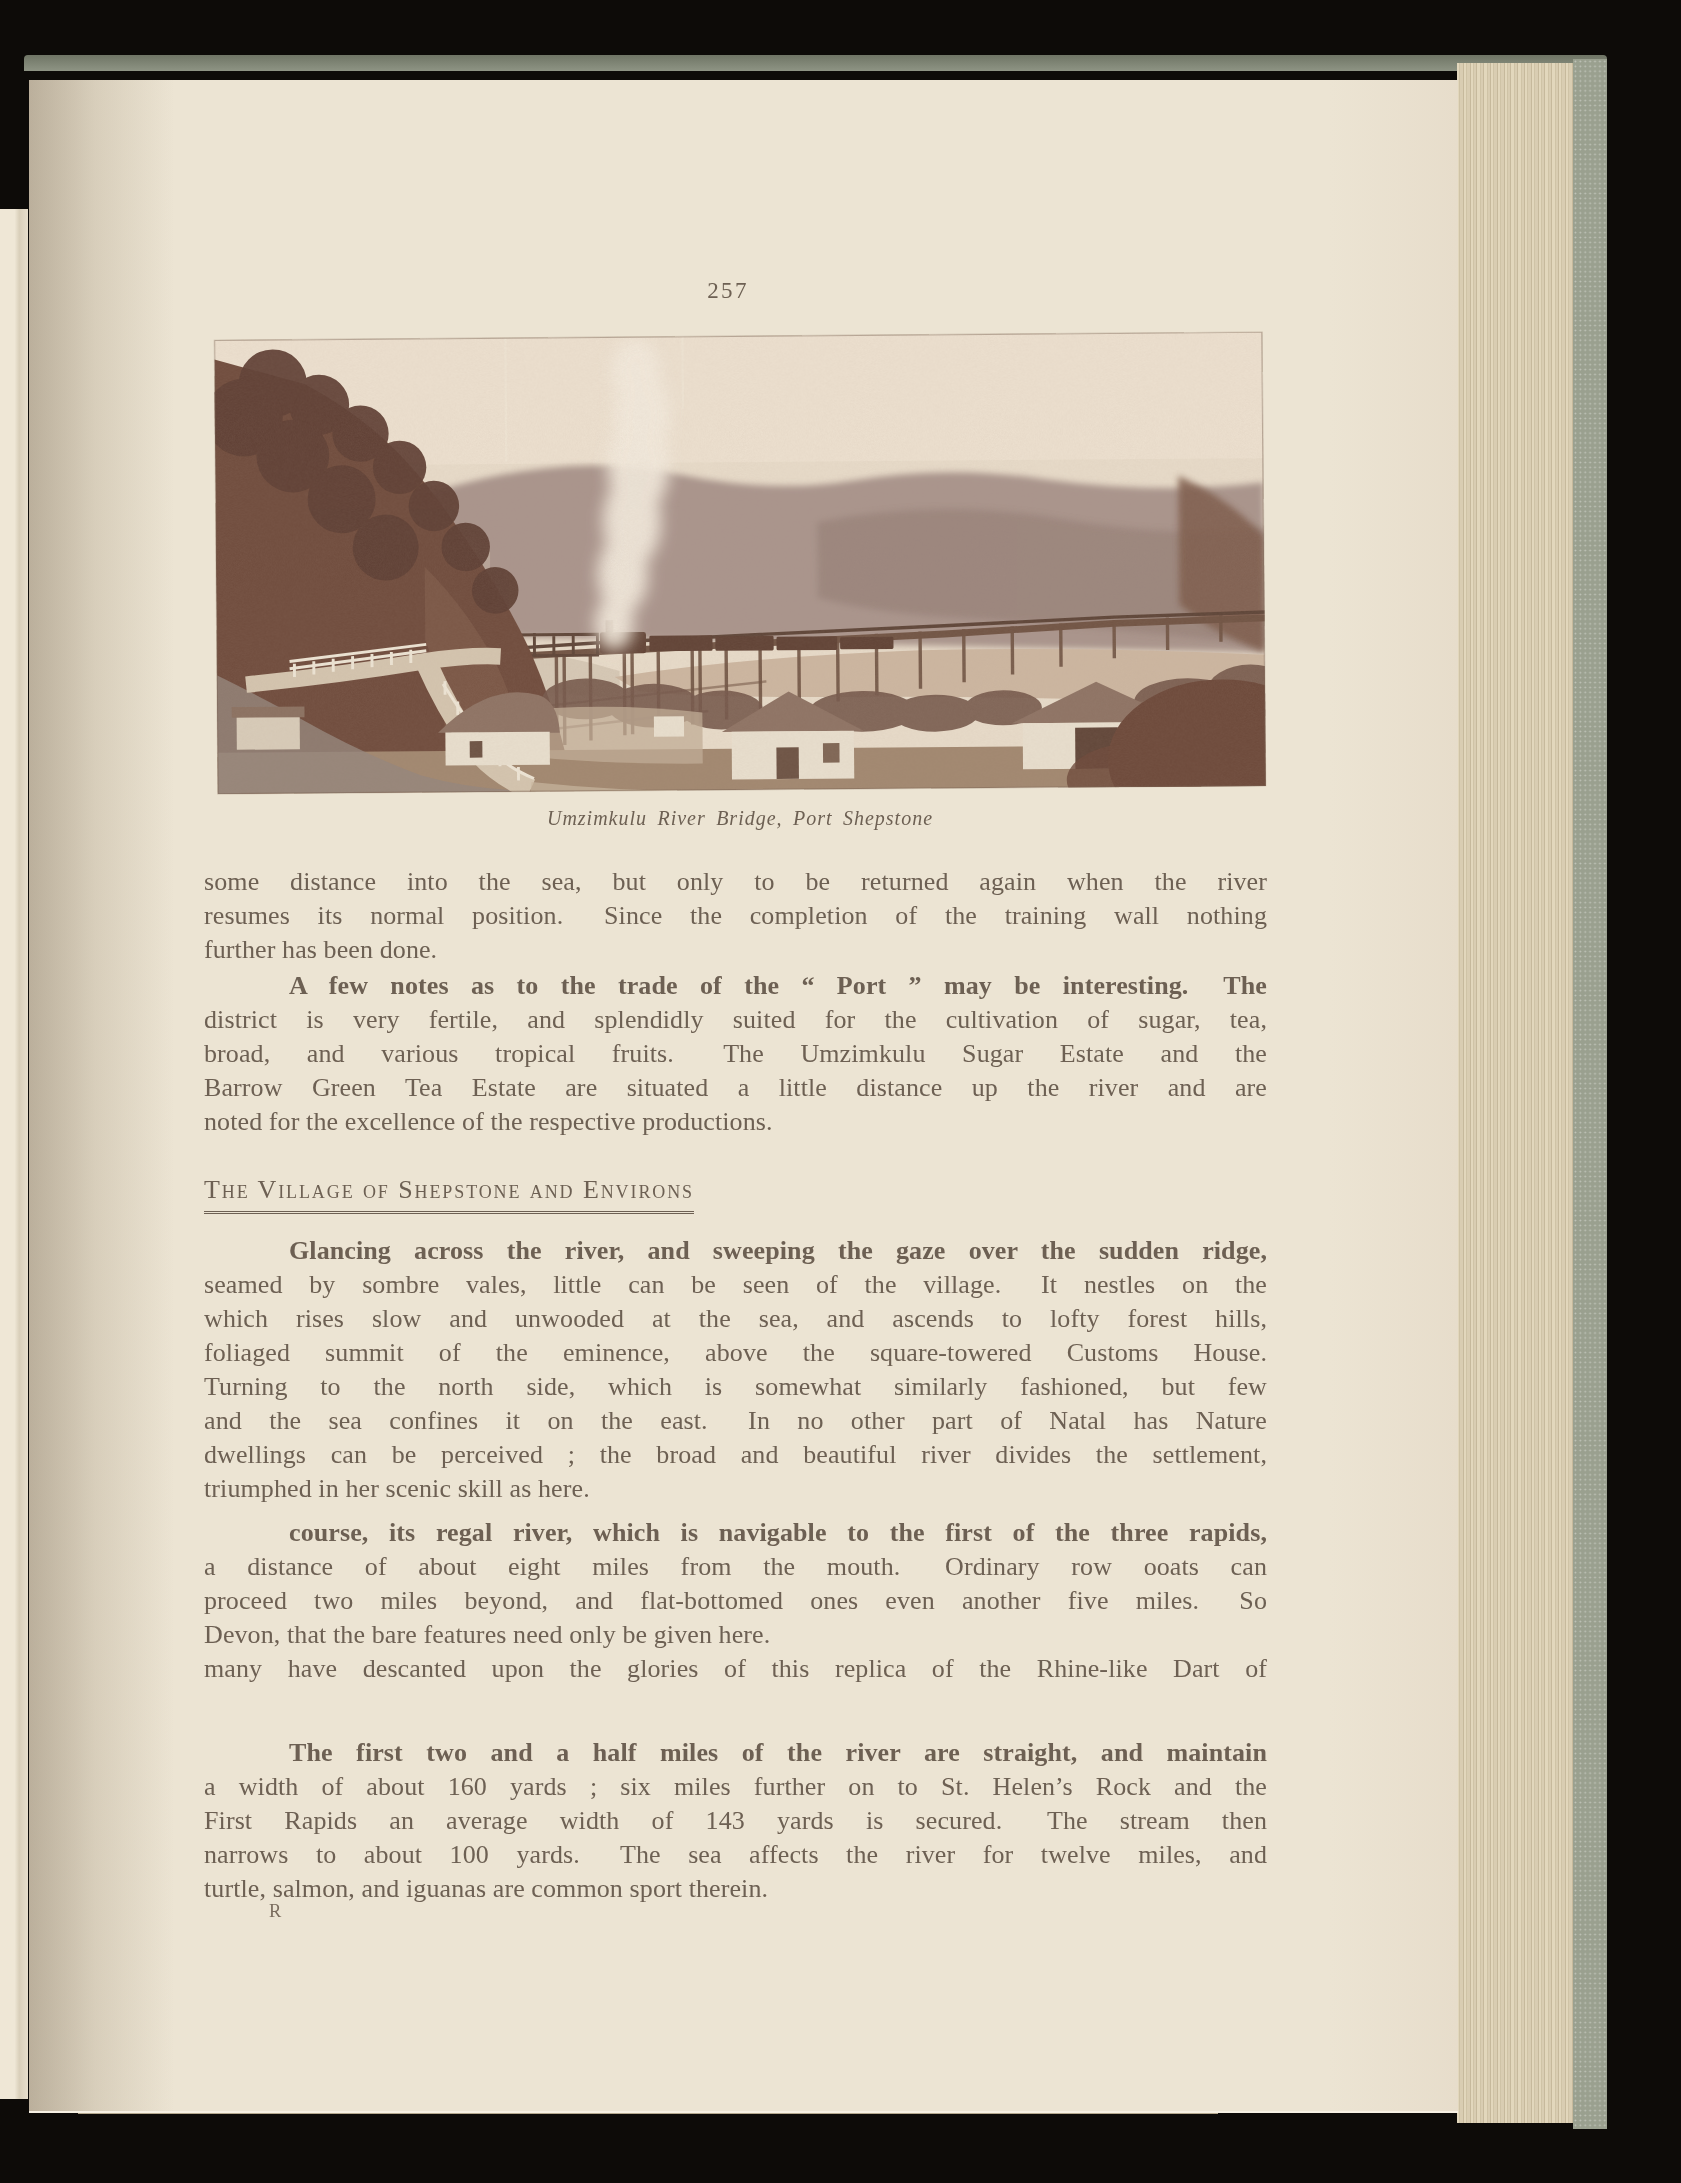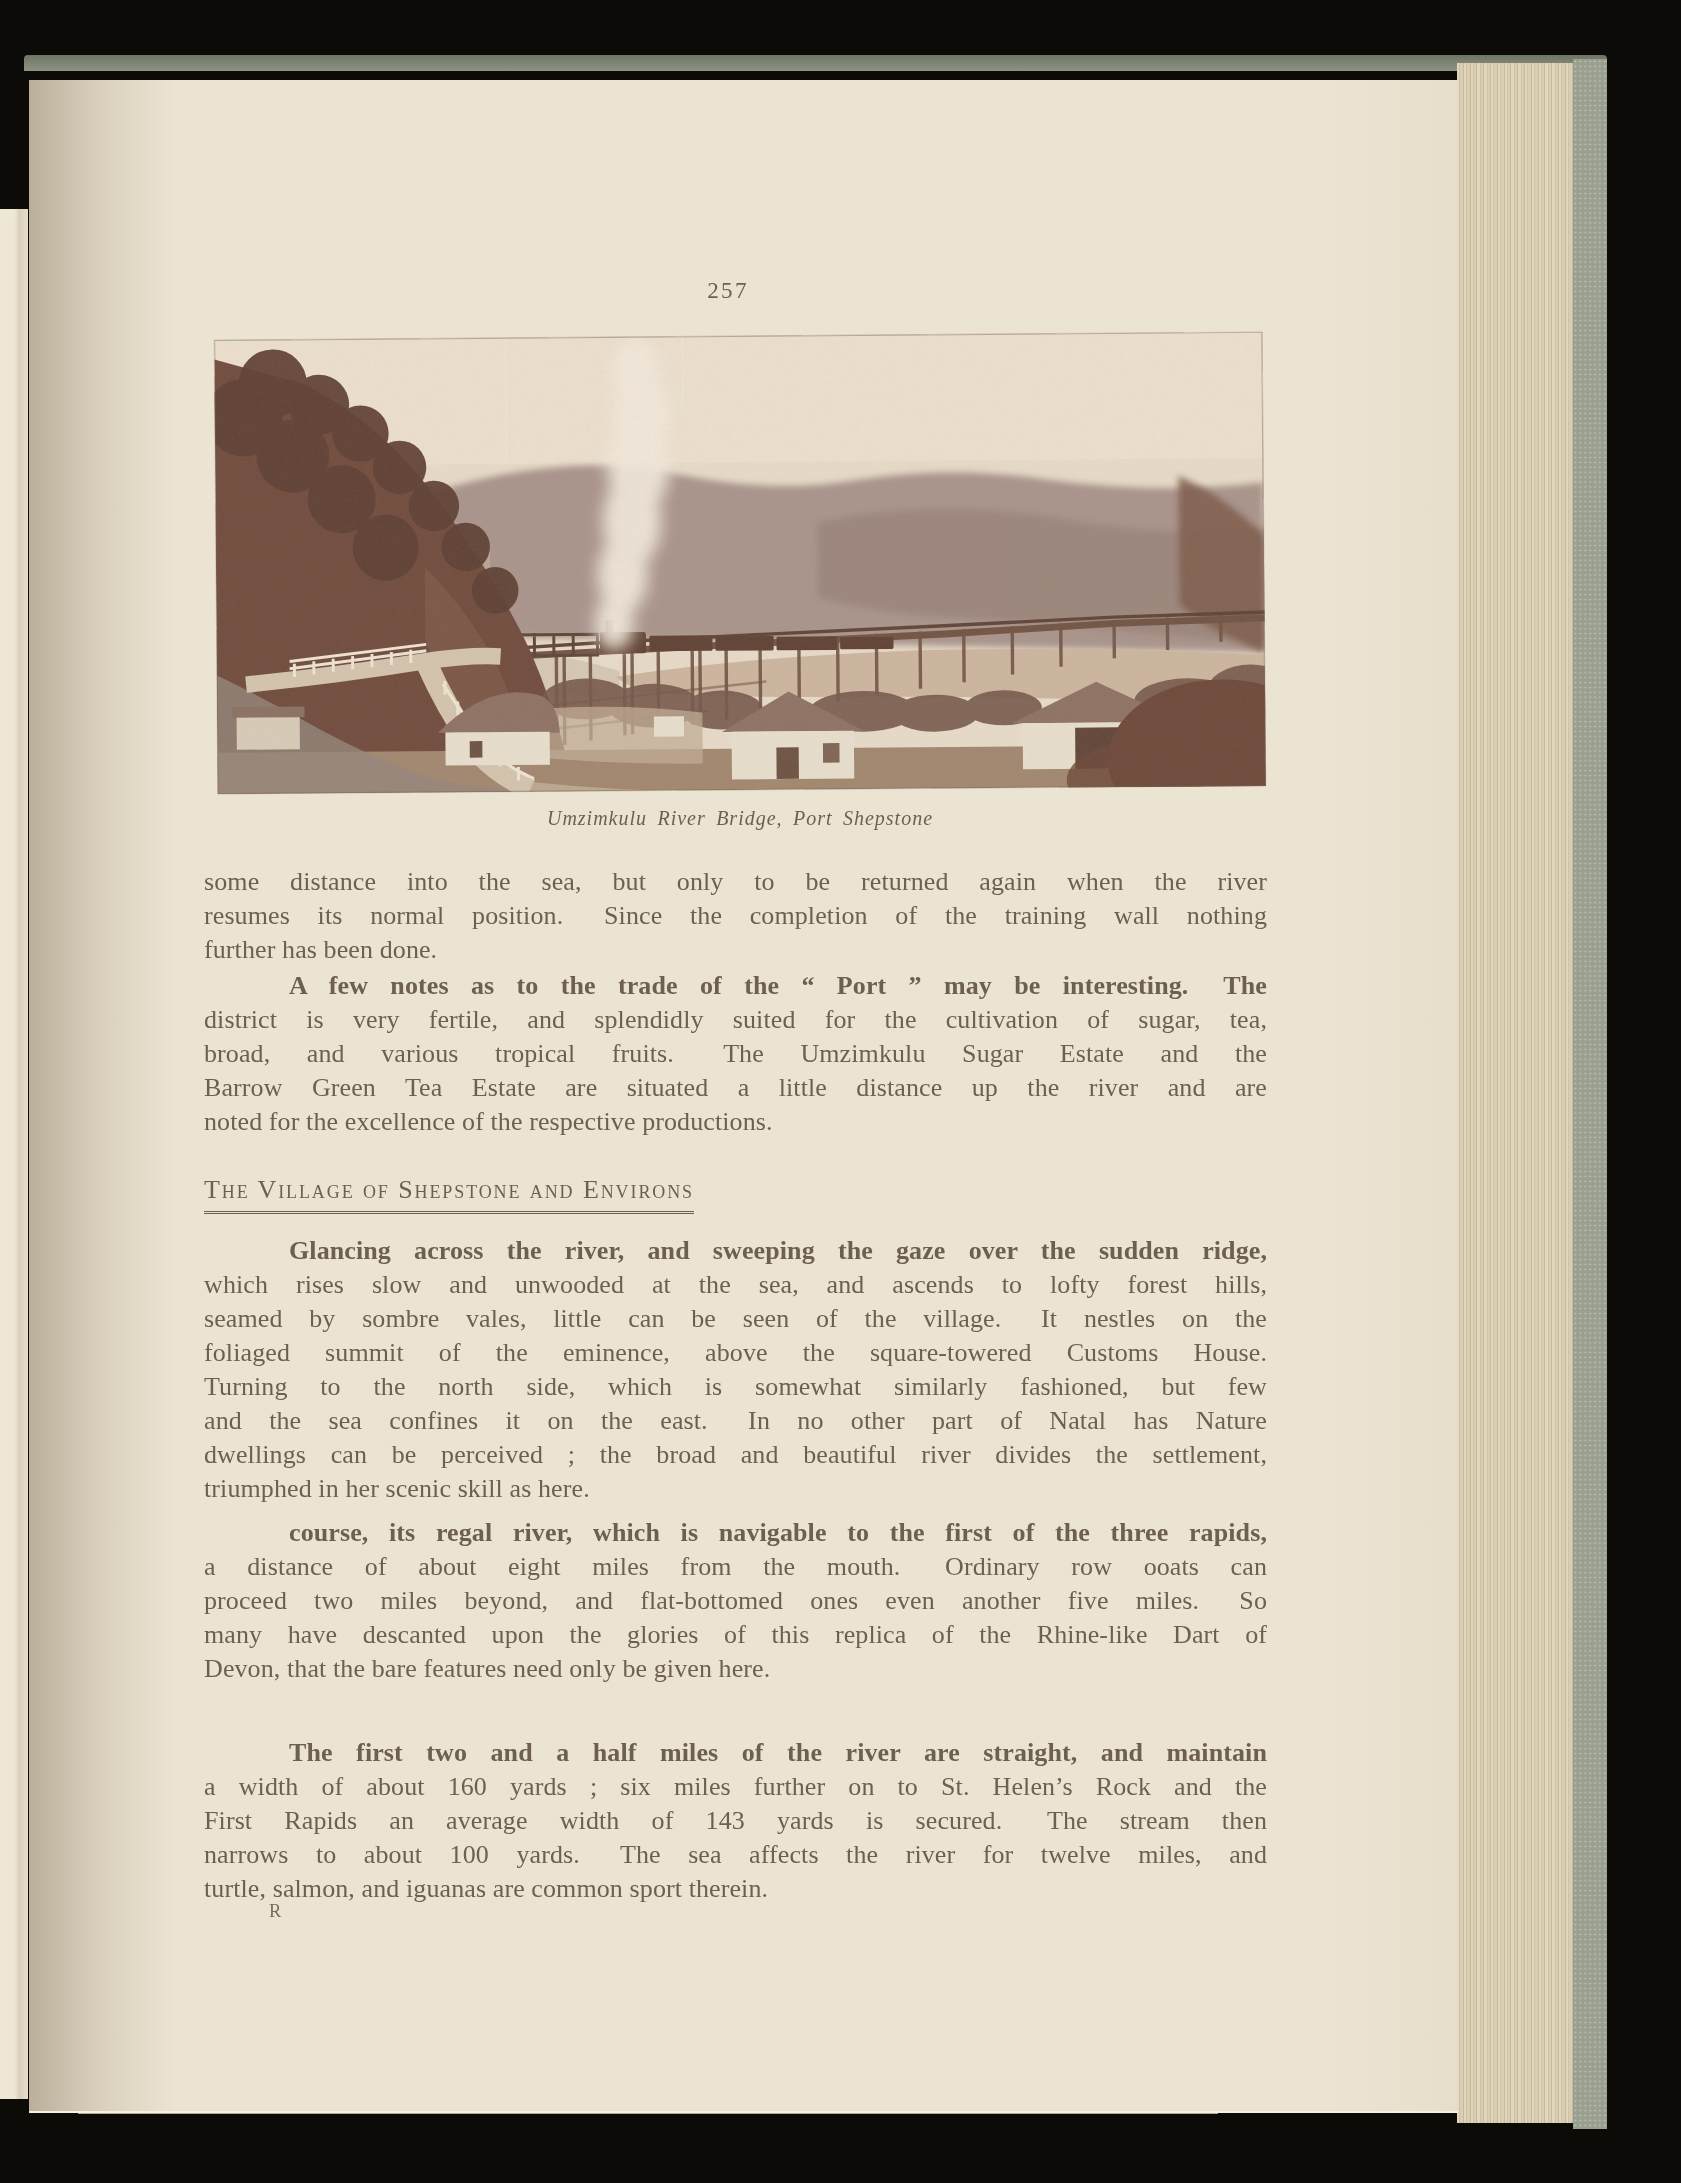--- a/index.html
+++ b/index.html
@@ -179,34 +179,34 @@
         <div class="line">district is very fertile, and splendidly suited for the cultivation of sugar, tea,</div>
         <div class="line">broad, and various tropical fruits.  The Umzimkulu Sugar Estate and the</div>
         <div class="line">Barrow Green Tea Estate are situated a little distance up the river and are</div>
         <div class="line last">noted for the excellence of the respective productions.</div>
       </div>
 
     <h2 id="section-heading" class="ink" style="margin:0;font-weight:normal">The Village of Shepstone and Environs</h2>
 
     <div id="p3" class="para ink indent">
         <div class="line">Glancing across the river, and sweeping the gaze over the sudden ridge,</div>
+        <div class="line">seamed by sombre vales, little can be seen of the village.  It nestles on the</div>
         <div class="line">which rises slow and unwooded at the sea, and ascends to lofty forest hills,</div>
-        <div class="line">seamed by sombre vales, little can be seen of the village.  It nestles on the</div>
         <div class="line">foliaged summit of the eminence, above the square-towered Customs House.</div>
         <div class="line">Turning to the north side, which is somewhat similarly fashioned, but few</div>
         <div class="line">and the sea confines it on the east.  In no other part of Natal has Nature</div>
         <div class="line">dwellings can be perceived ; the broad and beautiful river divides the settlement,</div>
         <div class="line last">triumphed in her scenic skill as here.</div>
       </div>
     <div id="p4" class="para ink indent">
         <div class="line">course, its regal river, which is navigable to the first of the three rapids,</div>
         <div class="line">a distance of about eight miles from the mouth.  Ordinary row ooats can</div>
         <div class="line">proceed two miles beyond, and flat-bottomed ones even another five miles.  So</div>
+        <div class="line last">Devon, that the bare features need only be given here.</div>
         <div class="line">many have descanted upon the glories of this replica of the Rhine-like Dart of</div>
-        <div class="line last">Devon, that the bare features need only be given here.</div>
       </div>
     <div id="p5" class="para ink indent">
         <div class="line">The first two and a half miles of the river are straight, and maintain</div>
         <div class="line">a width of about 160 yards ; six miles further on to St. Helen’s Rock and the</div>
         <div class="line">First Rapids an average width of 143 yards is secured.  The stream then</div>
         <div class="line">narrows to about 100 yards.  The sea affects the river for twelve miles, and</div>
         <div class="line last">turtle, salmon, and iguanas are common sport therein.</div>
       </div>
 
     <div id="signature-mark">R</div>

